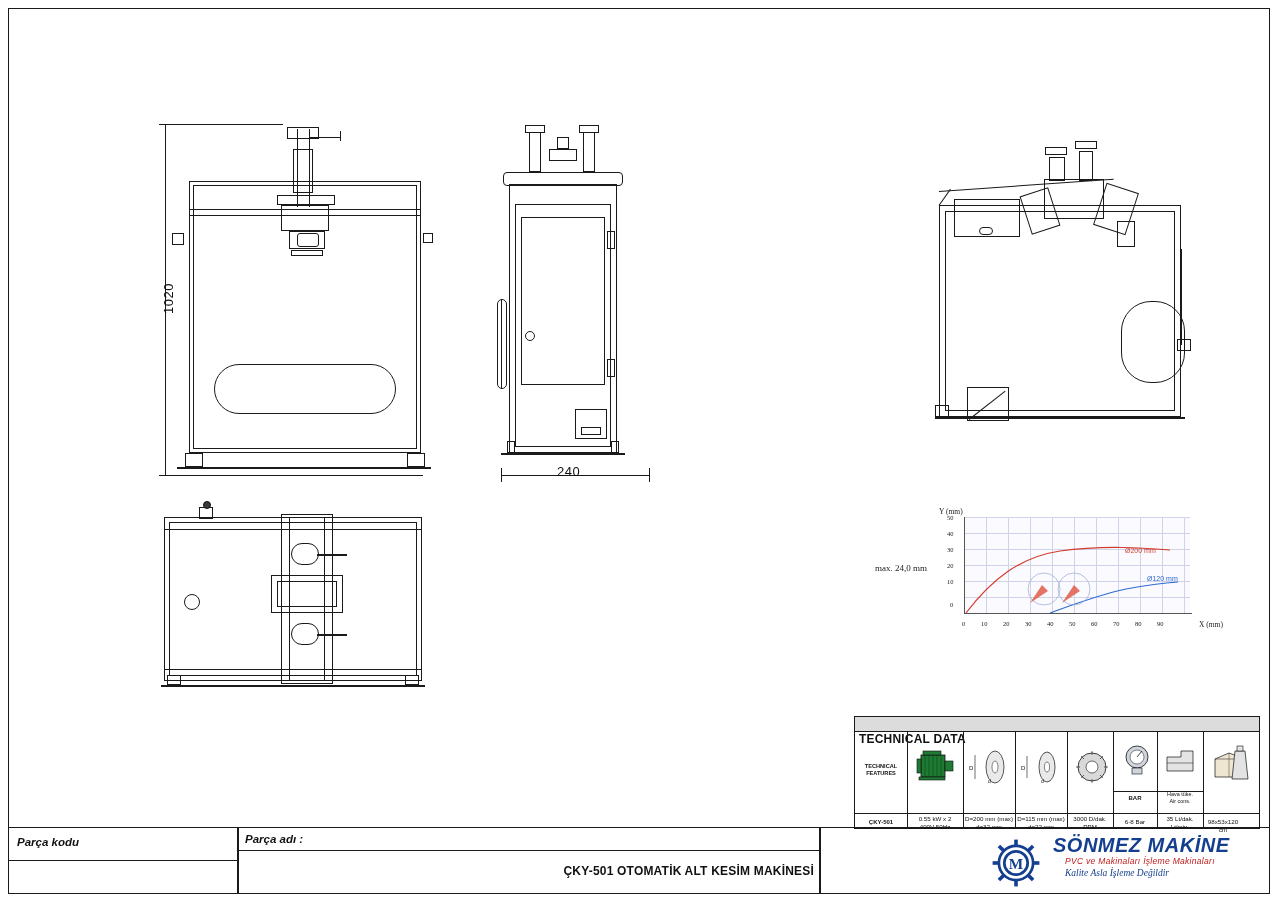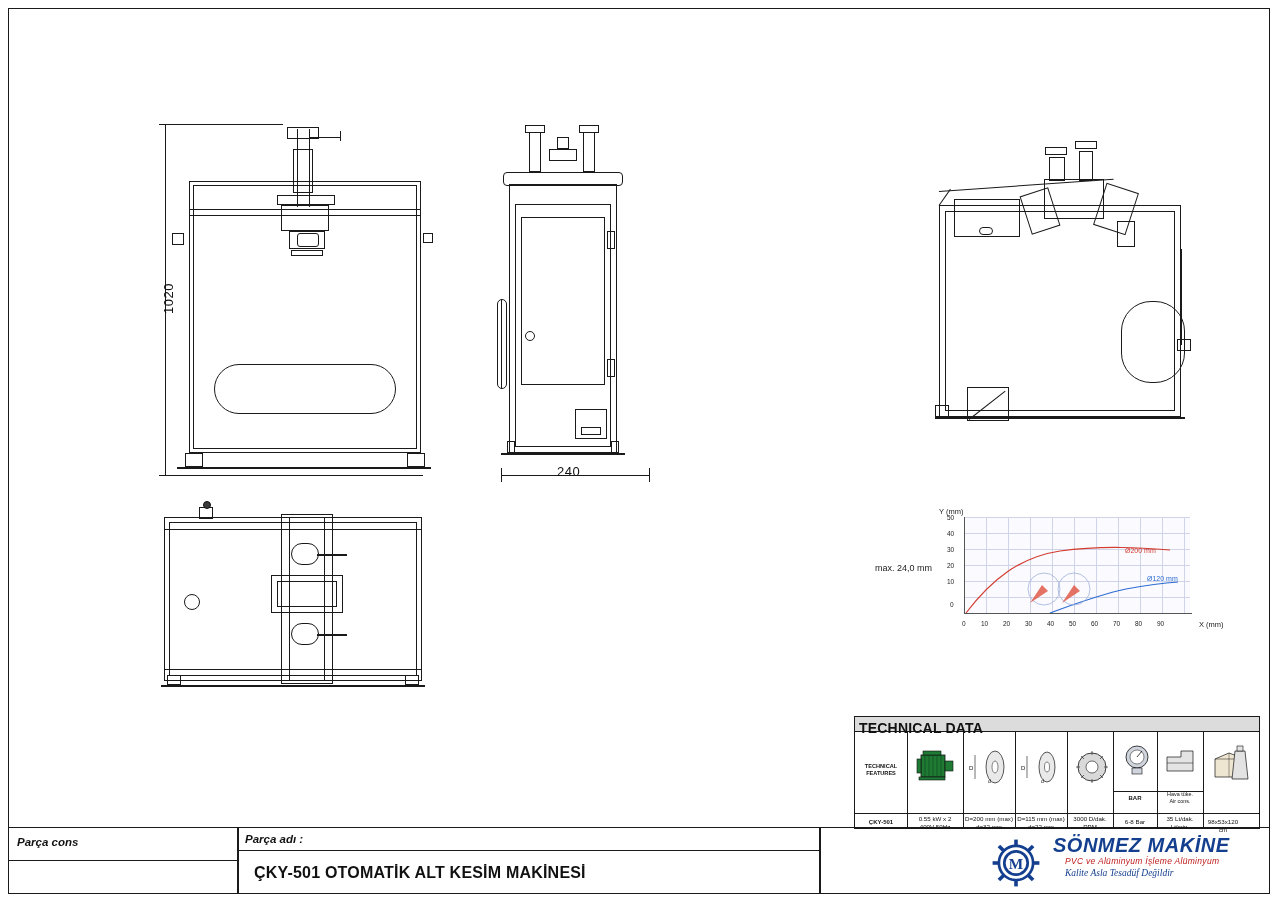--- a/index.html
+++ b/index.html
@@ -20,40 +20,40 @@
   .box2{position:absolute;border:1.6px solid #1a1a1a;box-sizing:border-box;}
   .rbox{position:absolute;border:1px solid #1a1a1a;box-sizing:border-box;border-radius:26px;}
   .dimtxt{position:absolute;font-size:13px;letter-spacing:.5px;color:#111;}
   .vert{transform:rotate(-90deg);transform-origin:left top;}
   
   .titleblock{position:absolute;left:0;bottom:0;width:1260px;height:66px;border-top:1.5px solid #1a1a1a;box-sizing:border-box;}
   .tb-v{position:absolute;top:0;bottom:0;width:1.5px;background:#1a1a1a;}
   .tb-h{position:absolute;height:1.2px;background:#1a1a1a;}
   .tb-label{position:absolute;font-size:11.5px;font-style:italic;font-weight:bold;}
   .machine-name{
-    position:absolute;left:245px;top:36px;width:560px;text-align:left;
-    font-size:16px;font-weight:bold;letter-spacing:.2px;
+    position:absolute;left:245px;top:36px;width:560px;text-align:right;
+    font-size:12px;font-weight:bold;letter-spacing:.2px;
   }
   
   .logo-wrap{position:absolute;right:8px;top:4px;width:300px;height:58px;}
   .logo-text{position:absolute;left:92px;top:2px;font-size:20px;font-weight:bold;font-style:italic;color:#143f8f;letter-spacing:.5px;}
   .logo-sub1{position:absolute;left:104px;top:24px;font-size:8.5px;color:#c01b1b;font-style:italic;letter-spacing:.3px;}
   .logo-sub2{position:absolute;left:104px;top:36px;font-size:9.5px;color:#143f8f;font-style:italic;font-family:"Liberation Serif",serif;}
   .gear{position:absolute;left:28px;top:4px;width:54px;height:54px;}
   
   .td-table{position:absolute;left:845px;top:707px;width:406px;height:113px;border:1px solid #1a1a1a;box-sizing:border-box;background:#fff;}
   .td-head{position:absolute;left:0;top:0;width:404px;height:15px;background:#dcdcdc;border-bottom:1px solid #1a1a1a;box-sizing:border-box;}
-  .td-head span{position:absolute;left:4px;top:3px;font-size:14px;font-weight:bold;letter-spacing:.2px;}
+  .td-head span{position:absolute;left:4px;top:15px;font-size:12px;font-weight:bold;letter-spacing:.2px;}
   .td-txt{position:absolute;width:100%;text-align:center;font-size:6.2px;line-height:8px;}
   
   .graph{position:absolute;left:955px;top:508px;width:226px;height:97px;background:#fbfbff;}
   .gp-h{position:absolute;height:1px;background:#cfd4e8;width:100%;}
   .gp-v{position:absolute;width:1px;background:#cfd4e8;height:100%;}
   .gaxis{position:absolute;background:#555;}
-  .glbl{position:absolute;font-size:6.5px;color:#222;}
+  .glbl{position:absolute;font-size:6.5px;color:#222;font-family:Liberation Serif, serif;}
   .gred{position:absolute;font-size:7px;color:#d23b2d;}
   .gblue{position:absolute;font-size:7px;color:#2d6bd2;}
 </style>
 </head>
 <body>
 
 <div class="sheet">
 
   <div>
 
@@ -330,21 +330,21 @@
     <div class="td-txt" style="left:302px;top:98px;width:46px;">35 Lt/dak.<br>Lt/min.</div>
     <div class="td-txt" style="left:348px;top:101px;width:40px;">98x53x120 cm</div>
     <div class="td-txt" style="left:364px;top:101px;width:80px;text-align:right;">102 kg</div>
   </div>
 
   <div class="titleblock">
     <div class="tb-v" style="left:228px;"></div>
     <div class="tb-v" style="left:810px;"></div>
     <div class="tb-h" style="left:0;top:32px;width:228px;"></div>
     <div class="tb-h" style="left:228px;top:22px;width:582px;"></div>
-    <div class="tb-label" style="left:8px;top:8px;">Parça cons</div>
+    <div class="tb-label" style="left:8px;top:8px;">Parça kodu</div>
     <div class="tb-label" style="left:236px;top:5px;">Parça adı :</div>
     <div class="machine-name">ÇKY-501 OTOMATİK ALT KESİM MAKİNESİ</div>
 
     <div class="logo-wrap">
       <svg class="gear" viewBox="0 0 60 60">
         <g stroke="#143f8f" stroke-width="3" fill="none">
           <circle cx="30" cy="30" r="19"></circle>
           <circle cx="30" cy="30" r="13"></circle>
         </g>
         <g stroke="#143f8f" stroke-width="4">
@@ -353,18 +353,18 @@
           <line x1="4" y1="30" x2="12" y2="30"></line>
           <line x1="48" y1="30" x2="56" y2="30"></line>
           <line x1="11" y1="11" x2="17" y2="17"></line>
           <line x1="43" y1="43" x2="49" y2="49"></line>
           <line x1="49" y1="11" x2="43" y2="17"></line>
           <line x1="17" y1="43" x2="11" y2="49"></line>
         </g>
         <text x="30" y="37" font-size="17" font-weight="bold" fill="#143f8f" text-anchor="middle" font-family="Liberation Serif, serif">M</text>
       </svg>
       <div class="logo-text">SÖNMEZ MAKİNE</div>
-      <div class="logo-sub1">PVC ve Alüminyum İşleme Alüminyum</div>
-      <div class="logo-sub2">Kalite Asla Tesadüf Değildir</div>
+      <div class="logo-sub1">PVC ve Makinaları İşleme Makinaları</div>
+      <div class="logo-sub2">Kalite Asla İşleme Değildir</div>
     </div>
   </div>
 
 </div>
 
 </body></html>

